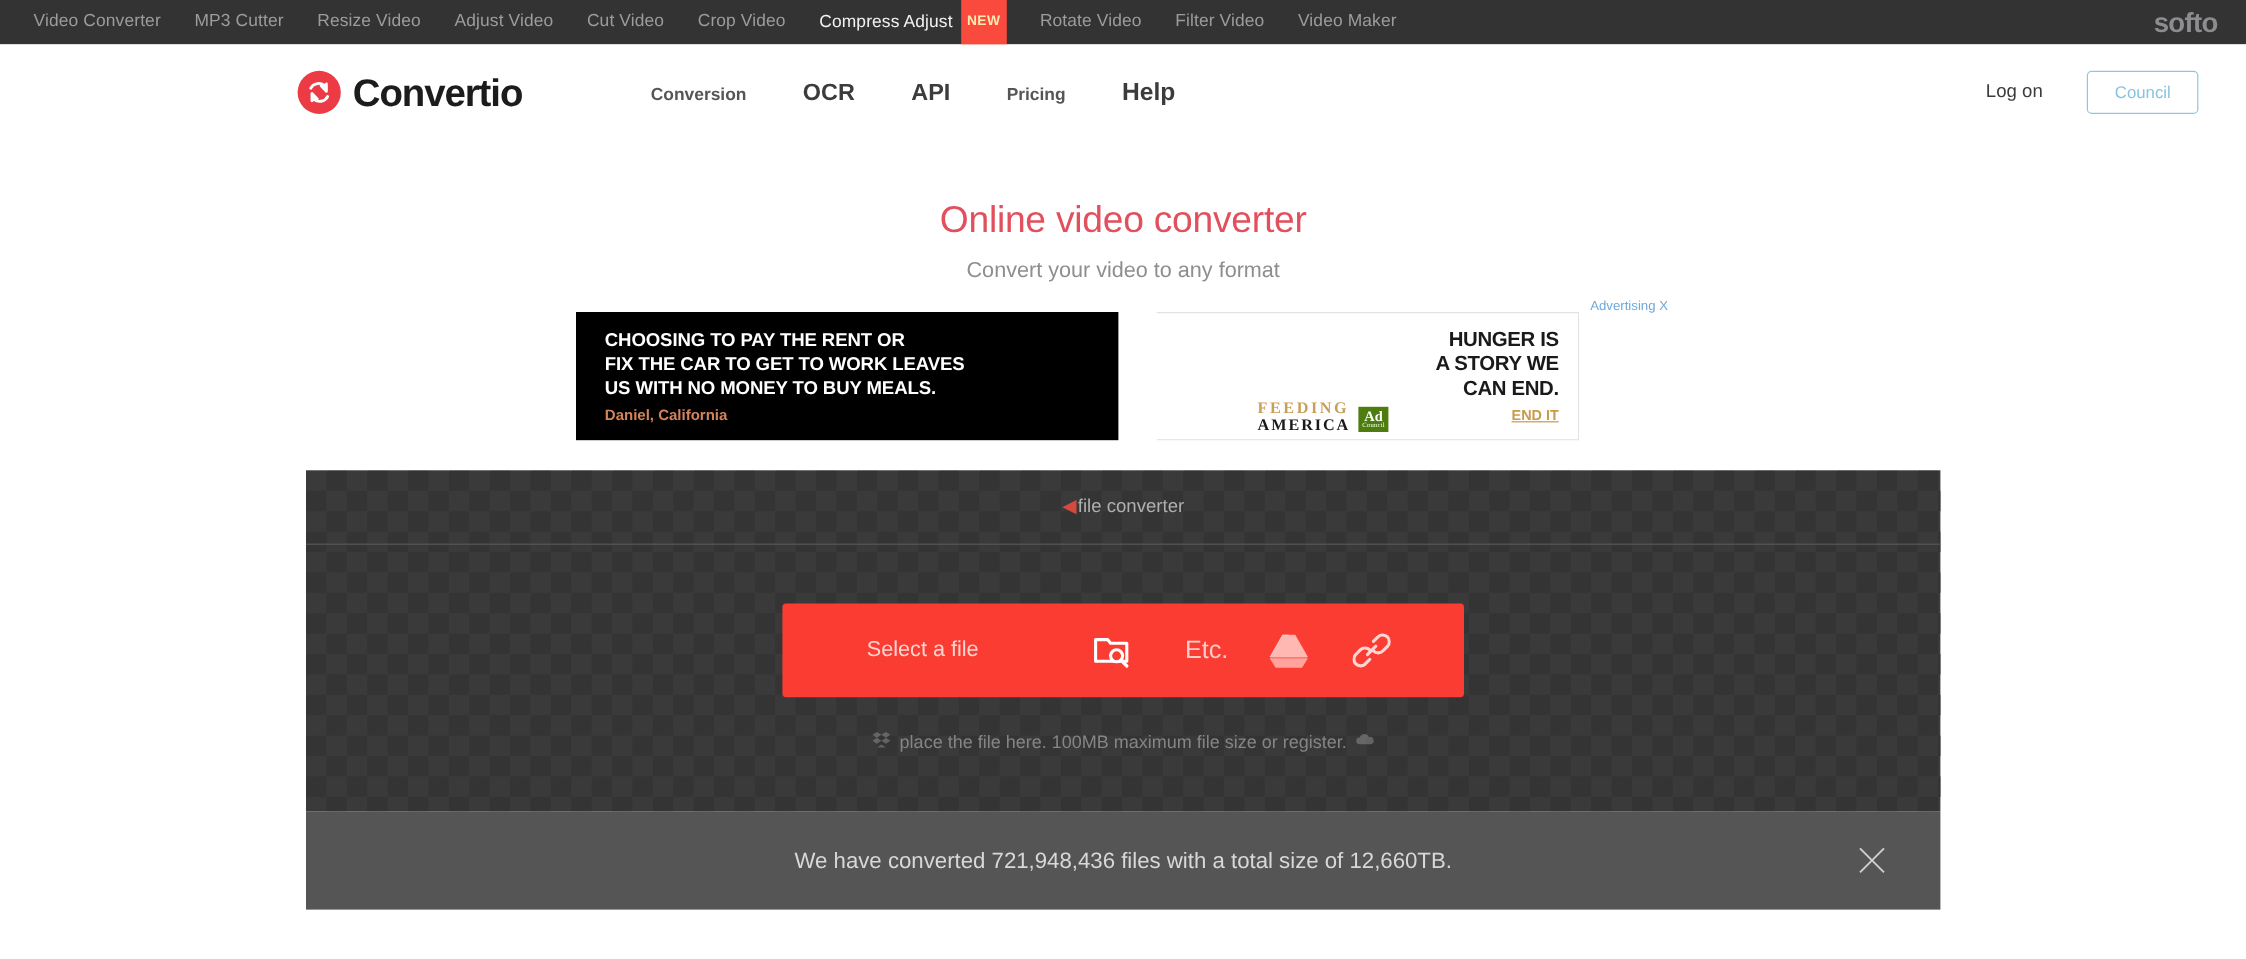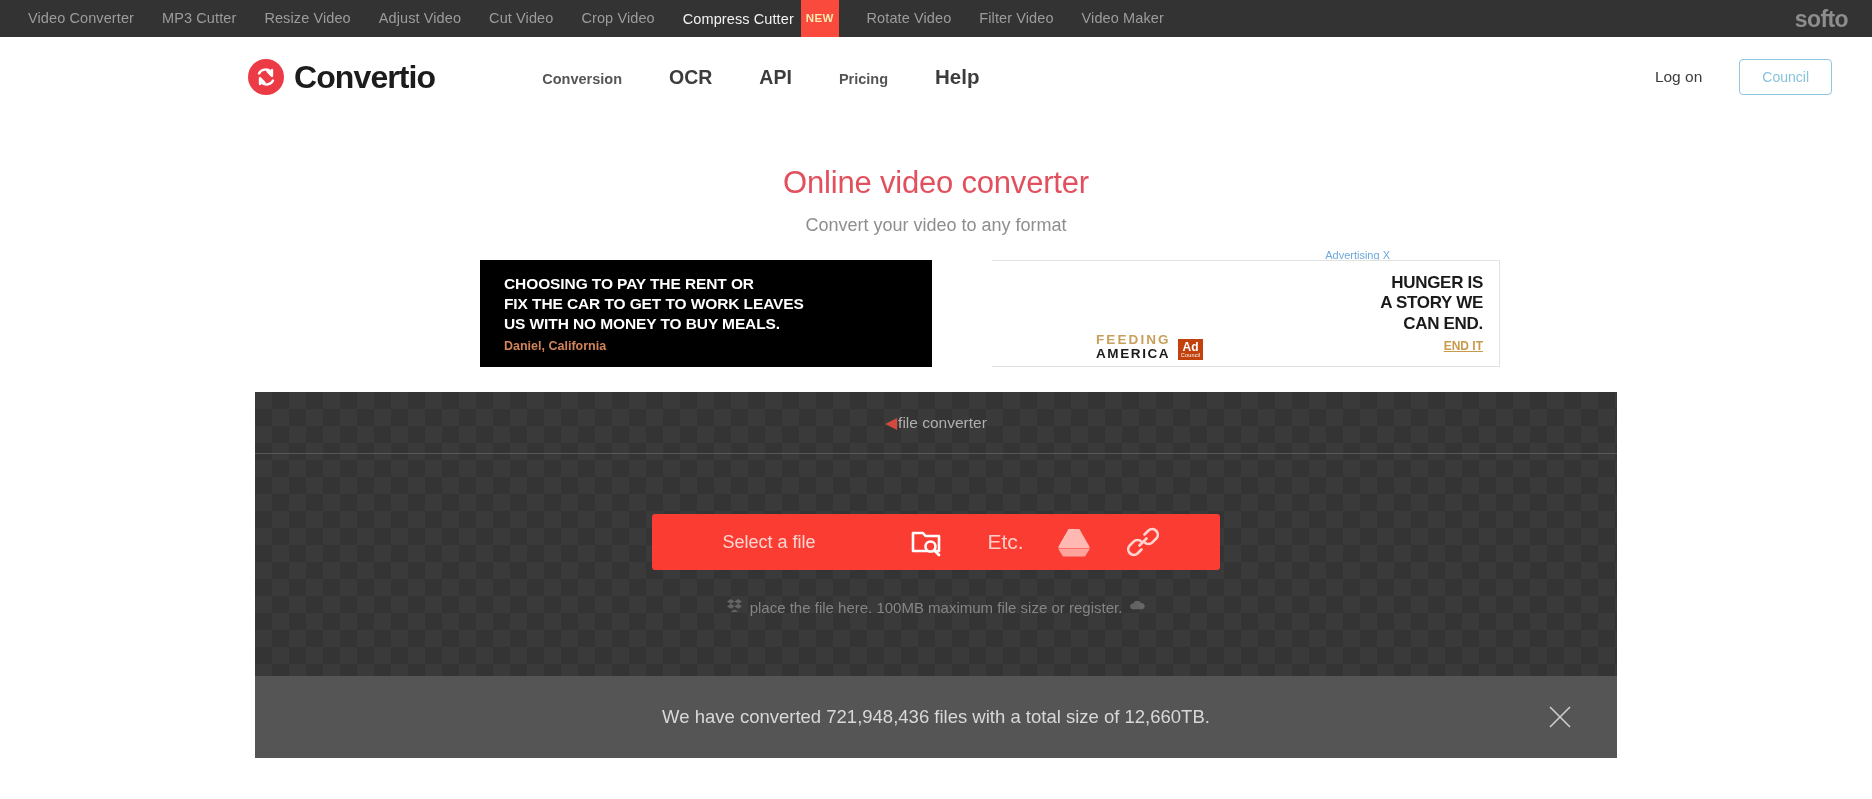--- a/index.html
+++ b/index.html
@@ -143,23 +143,22 @@
     position: absolute;
     top: -11px;
     right: 2px;
     font-size: 11px;
     color: #6ea8dc;
     text-decoration: none;
   }
   #ad-banner {
     display: flex;
     height: 107px;
-    width: 1020px;
+    width: 836px;
     overflow: hidden;
-    gap: 28px;
   }
   #ad-left {
     background: #000;
     width: 452px;
     padding: 14px 0 0 24px;
     flex: 0 0 auto;
   }
   .ad-headline {
     color: #fff;
     font-size: 15.5px;
@@ -198,34 +197,35 @@
   #ad-cta {
     color: #c99a4a;
     font-size: 12px;
     font-weight: bold;
     text-decoration: underline;
     margin-top: 5px;
     display: block;
   }
   #ad-logo-group {
     position: absolute;
-    left: 104px;
+    left: 84px;
     bottom: 6px;
     display: flex;
     align-items: flex-end;
+    font-family: Liberation Serif, serif;
   }
   #feeding-logo { line-height: 1; }
   #fa-line1 {
     font-size: 13.5px; font-weight: bold; letter-spacing: 2.1px; color: #c8a05c;
   }
   #fa-line2 {
     font-size: 13.5px; font-weight: bold; letter-spacing: 1.6px; color: #1a1a1a;
   }
   #adcouncil-logo {
-    background: #c2410c;
+    background: #4d7c0f;
     color: #fff;
     margin-left: 7px;
     padding: 2px 3px;
     line-height: 1;
     text-align: center;
   }
   #ac-top { font-size: 12px; font-weight: bold; }
   #ac-bot { font-size: 5.5px; letter-spacing: .2px; }
 
   
@@ -261,21 +261,21 @@
   }
   #dz-body {
     height: 222px;
     display: flex;
     flex-direction: column;
     align-items: center;
     justify-content: center;
   }
   #select-bar {
     width: 568px;
-    height: 56px;
+    height: 78px;
     background: #fa3c32;
     border-radius: 3px;
     display: flex;
     align-items: center;
     justify-content: center;
     cursor: pointer;
   }
   #select-label {
     color: #ffd5d1;
     font-size: 18px;
@@ -333,21 +333,21 @@
 </head>
 <body>
 
 <div id="top-bar">
   <a class="top-link" href="#"><span>Video Converter</span></a>
   <a class="top-link" href="#"><span>MP3 Cutter</span></a>
   <a class="top-link" href="#"><span>Resize Video</span></a>
   <a class="top-link" href="#"><span>Adjust Video</span></a>
   <a class="top-link" href="#"><span>Cut Video</span></a>
   <a class="top-link" href="#"><span>Crop Video</span></a>
-  <a class="top-link active" href="#"><span>Compress Cutter</span><span class="new-badge">NEW</span></a>
+  <a class="top-link active" href="#"><span>Compress Adjust</span><span class="new-badge">NEW</span></a>
   <a class="top-link" href="#"><span>Rotate Video</span></a>
   <a class="top-link" href="#"><span>Filter Video</span></a>
   <a class="top-link" href="#"><span>Video Maker</span></a>
   <div id="softo-logo">softo</div>
 </div>
 
 <div id="header">
   <a id="brand" href="#">
     <span id="brand-mark">
       <svg width="26" height="26" viewBox="0 0 26 26">

